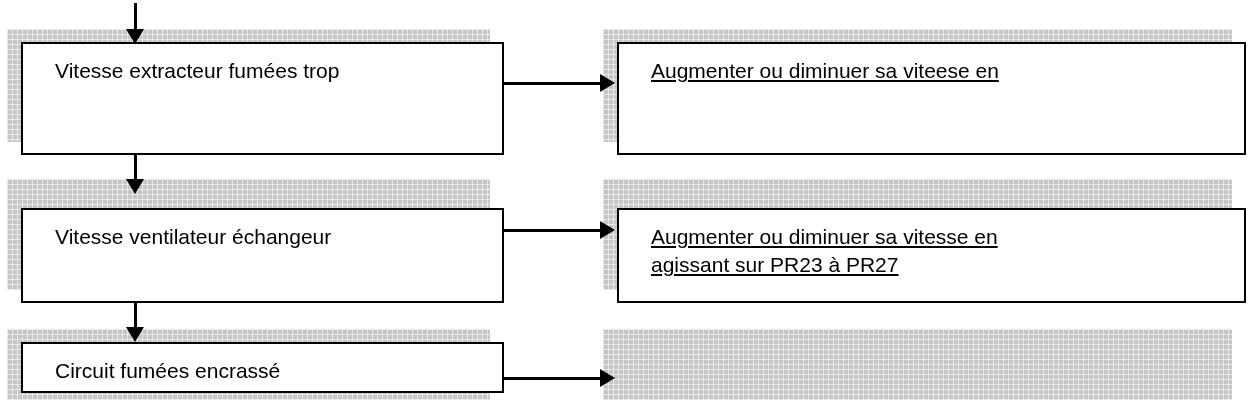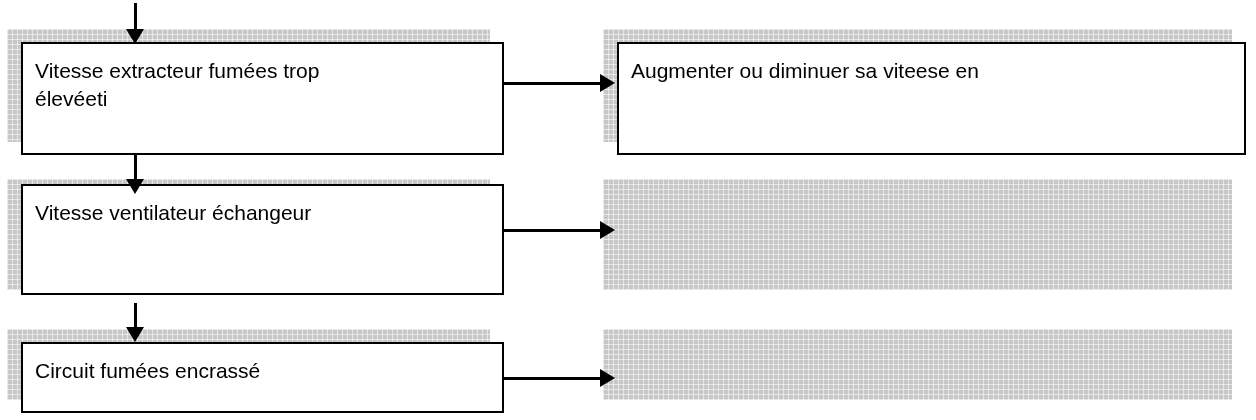--- a/index.html
+++ b/index.html
@@ -26,39 +26,39 @@
       repeating-linear-gradient(to bottom, rgba(255,255,255,0.55) 0 1px, transparent 1px 5px);
   }
 
   
   .node {
     position: absolute;
     z-index: 2;
     box-sizing: border-box;
     background: #ffffff;
     border: 2px solid #000000;
-    padding: 13px 14px 0 12px;
+    padding: 13px 14px 0 32px;
     font-size: 21px;
     line-height: 28px;
     color: #000000;
   }
   .node .line { white-space: nowrap; }
 
   
   .cause-geo  { left: 21px;  width: 483px; }
-  .remedy-geo { left: 617px; width: 629px; }
+  .remedy-geo { left: 617px; width: 629px; text-decoration: underline; }
   .cause-shadow-geo  { left: 7px;   width: 483px; }
   .remedy-shadow-geo { left: 603px; width: 629px; }
 
   
   .row1       { top: 42px;  height: 113px; }
   .row1-sh    { top: 29px;  height: 113px; }
-  .row2       { top: 184px; height: 111px; }
+  .row2       { top: 208px; height: 95px; }
   .row2-sh    { top: 179px; height: 111px; }
-  .row3       { top: 342px; height: 71px; }
+  .row3       { top: 342px; height: 51px; }
   .row3-sh    { top: 329px; height: 71px; }
 
   
   .vline {
     position: absolute;
     z-index: 3;
     left: 134px;
     width: 3px;
     background: #000000;
   }
@@ -87,34 +87,37 @@
   }
 </style>
 </head>
 <body>
 
 <div id="stage">
 
   <div class="shadow cause-shadow-geo row1-sh"></div>
   <div class="node cause-geo row1">
     <div class="line">Vitesse extracteur fumées trop</div>
-    <div class="line">élevéeti</div>
   </div>
 
   <div class="shadow remedy-shadow-geo row1-sh"></div>
   <div class="node remedy-geo row1">
     <div class="line">Augmenter ou diminuer sa viteese en</div>
   </div>
 
   <div class="shadow cause-shadow-geo row2-sh"></div>
   <div class="node cause-geo row2">
     <div class="line">Vitesse ventilateur échangeur</div>
   </div>
 
   <div class="shadow remedy-shadow-geo row2-sh"></div>
+  <div class="node remedy-geo row2">
+    <div class="line">Augmenter ou diminuer sa vitesse en</div>
+    <div class="line">agissant sur PR23 à PR27</div>
+  </div>
 
   <div class="shadow cause-shadow-geo row3-sh"></div>
   <div class="node cause-geo row3">
     <div class="line">Circuit fumées encrassé</div>
   </div>
 
   <div class="shadow remedy-shadow-geo row3-sh"></div>
 
   <div class="vline" style="top: 3px; height: 27px;"></div>
   <div class="head-down" style="top: 29px;"></div>

